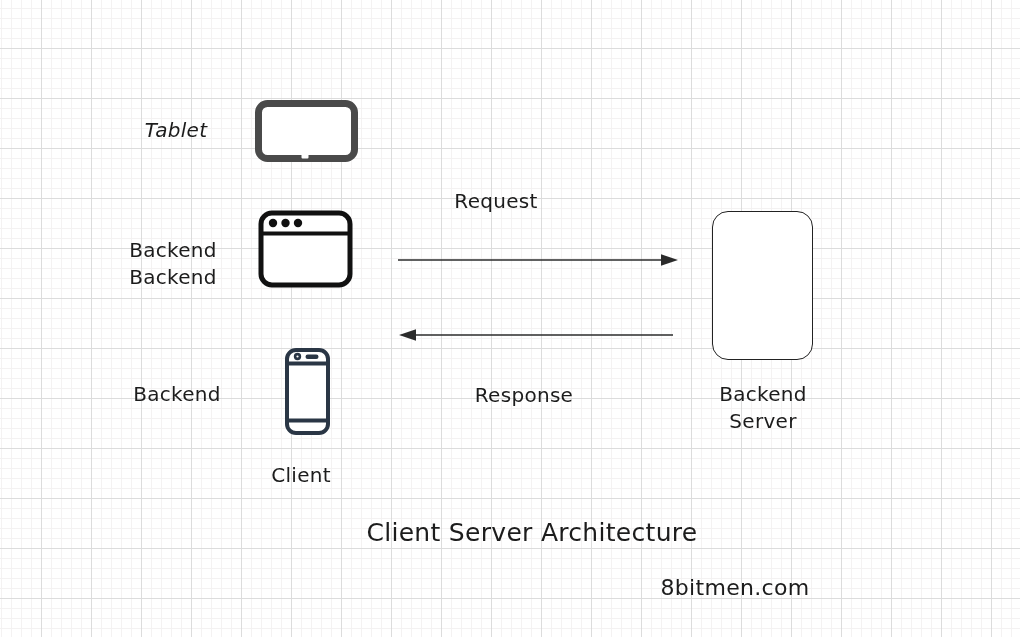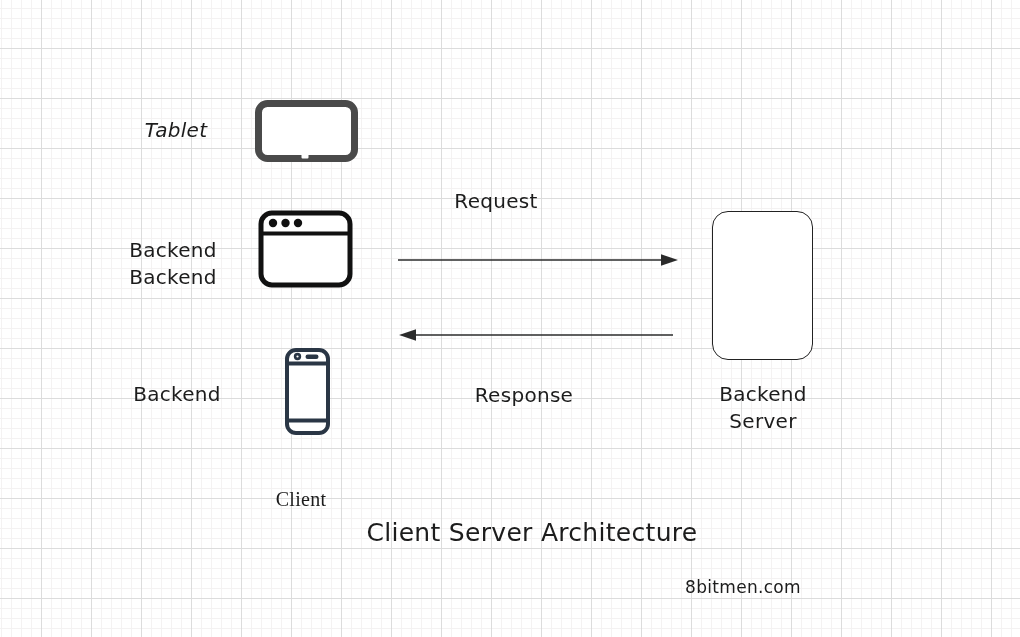--- a/index.html
+++ b/index.html
@@ -104,19 +104,19 @@
 
   <div class="label" style="left:496px;top:188px;">Request</div>
 
   <div class="label" style="left:763px;top:381px;">
     <div>Backend</div>
     <div>Server</div>
   </div>
 
   <div class="label" style="left:524px;top:382px;">Response</div>
 
-  <div class="label" style="left:301px;top:486px;font-family:Liberation Serif, serif;">Client</div>
+  <div class="label" style="left:301px;top:462px;">Client</div>
 
   <div class="label" style="left:532px;top:519px;font-size:25px;">Client Server Architecture</div>
 
-  <div class="label" style="left:735px;top:574px;font-size:17px;margin-left:8px;">8bitmen.com</div>
+  <div class="label" style="left:735px;top:574px;font-size:22px;">8bitmen.com</div>
 
 </div>
 
 </body></html>

